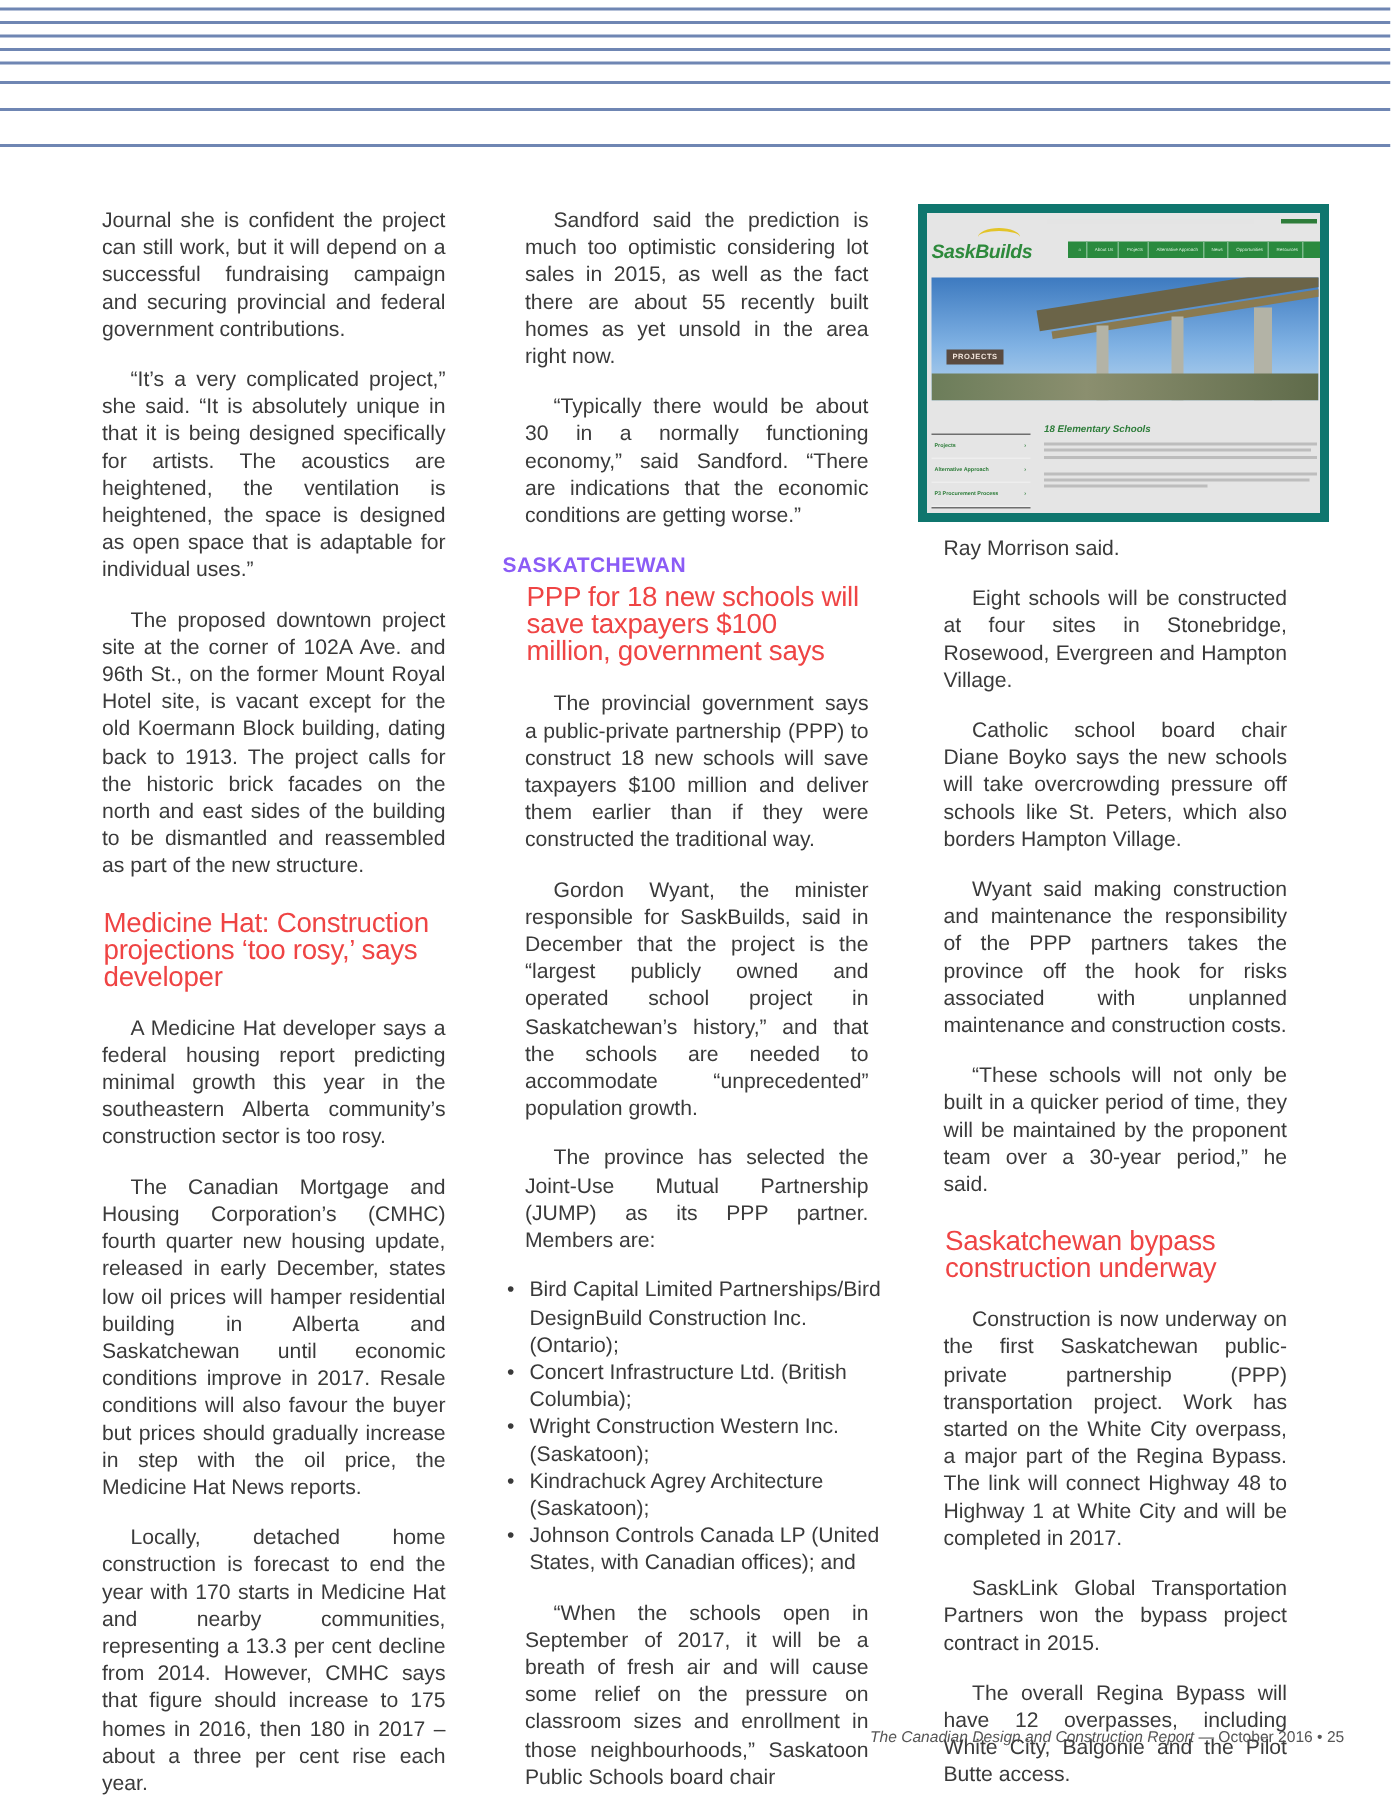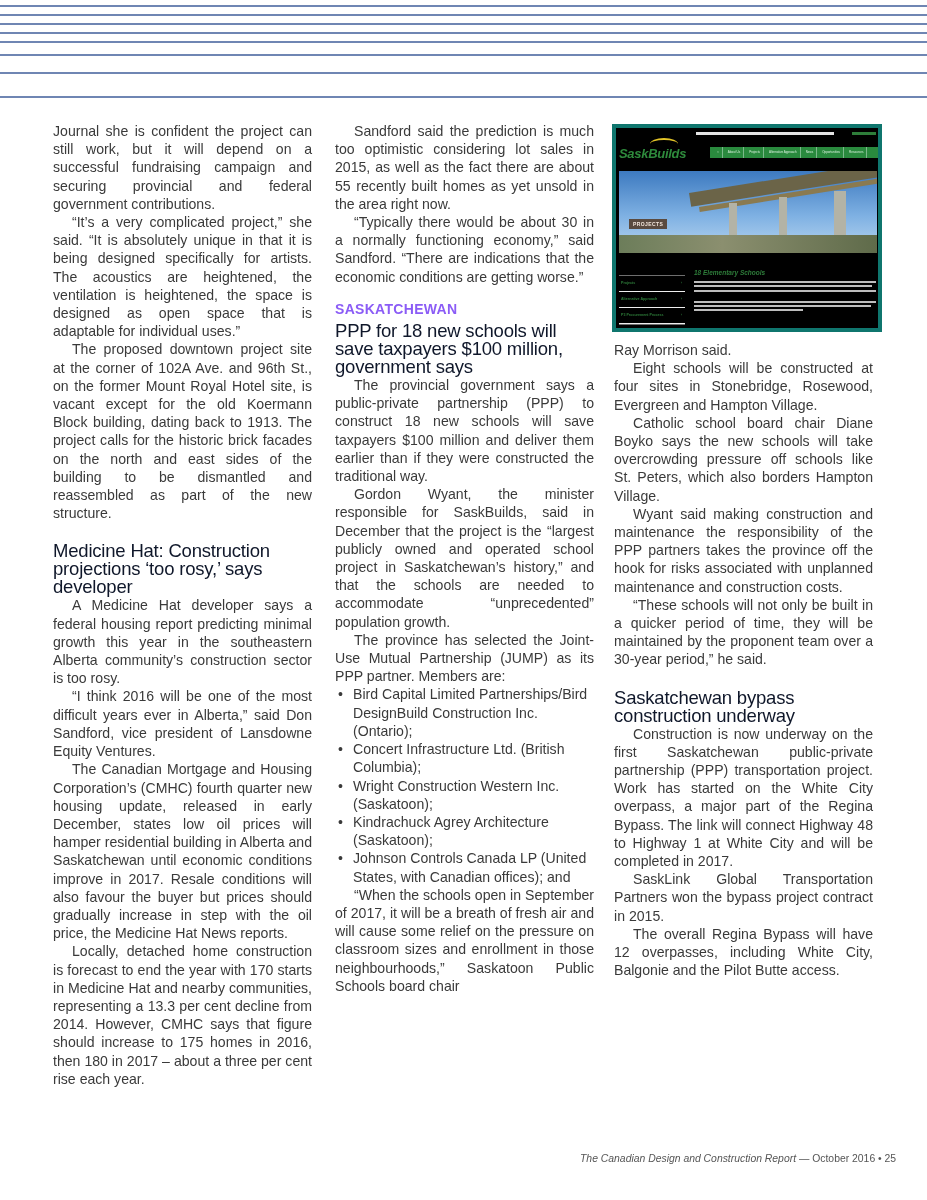--- a/index.html
+++ b/index.html
@@ -1,29 +1,29 @@
 <!DOCTYPE html>
 <html><head>
 <meta charset="utf-8">
 <style>
   html, body { margin: 0; padding: 0; background: #ffffff; }
   body { width: 927px; height: 1200px; position: relative; overflow: hidden; font-family: "Liberation Sans", sans-serif; color: #3a3a3a; }
   .rule { position: absolute; left: 0; width: 927px; height: 2px; background: #6f86b3; }
   .col { position: absolute; top: 122px; width: 259px; font-size: 14.1px; line-height: 18.2px; text-align: justify; }
-  .col p { margin: 0; text-indent: 19px; }
+  .col p { margin: 15px; text-indent: 19px; }
   .col p.noind { text-indent: 0; }
   .col1 { left: 53px; }
   .col2 { left: 335px; }
   .col3 { left: 614px; top: 341px; }
-  .hd { color: #0f172a; font-size: 18.5px; line-height: 18px; margin: 0; text-align: left; font-weight: normal; letter-spacing: -0.2px; }
+  .hd { color: #ef4444; font-size: 18.5px; line-height: 18px; margin: 16px; text-align: left; font-weight: normal; letter-spacing: -0.2px; }
   .kicker { color: #8b5cf6; font-weight: bold; font-size: 14px; margin: 0; letter-spacing: 0.3px; }
   ul.members { margin: 0; padding: 0; list-style: none; text-align: left; }
   ul.members li { position: relative; padding-left: 18px; }
   ul.members li::before { content: "\2022"; position: absolute; left: 3px; top: 0; }
-  .shot { position: absolute; left: 612px; top: 124px; width: 262px; height: 200px; background: #000000; border: 4px solid #0f766e; overflow: hidden; }
+  .shot { position: absolute; left: 612px; top: 136px; width: 262px; height: 200px; background: #e5e5e5; border: 6px solid #0f766e; overflow: hidden; }
   .sb-search { position: absolute; left: 80px; top: 4px; width: 138px; height: 3px; background: #e4e4e4; }
   .sb-topbar { position: absolute; left: 236px; top: 4px; width: 24px; height: 3px; background: #2e7d3a; }
   .sb-logo { position: absolute; left: 3px; top: 18px; font-weight: bold; font-style: italic; color: #2e8a3c; font-size: 13px; letter-spacing: -0.3px; }
   .sb-logo-arc { position: absolute; left: 34px; top: 10px; width: 28px; height: 10px; border-top: 2px solid #e3c428; border-radius: 50% 50% 0 0; }
   .sb-nav { position: absolute; left: 94px; top: 19px; width: 168px; height: 11px; background: #2a8a3e; display: flex; gap: 2px; padding-left: 4px; box-sizing: border-box; }
   .sb-nav span { font-size: 3px; color: #d9f1dd; line-height: 11px; white-space: nowrap; border-right: 1px solid #7bb98a; padding: 0 3px; }
   .sb-hero { position: absolute; left: 3px; top: 43px; width: 258px; height: 82px; background: linear-gradient(180deg, #3d7ac0 0%, #7fb1e3 55%, #b9d6ef 100%); overflow: hidden; }
   .sb-bridge { position: absolute; left: 70px; top: 22px; width: 220px; height: 14px; background: #6b6448; transform: rotate(-9deg); transform-origin: left top; }
   .sb-bridge2 { position: absolute; left: 80px; top: 36px; width: 200px; height: 5px; background: #8a7a50; transform: rotate(-9deg); transform-origin: left top; }
   .sb-pier { position: absolute; bottom: 0; width: 8px; background: #b3b3a6; }
@@ -50,21 +50,20 @@
   <div class="rule" style="top:72px"></div>
   <div class="rule" style="top:96px"></div>
 </div>
 
 <div class="col col1">
   <p class="noind">Journal she is confident the project can still work, but it will depend on a successful fundraising campaign and securing provincial and federal government contributions.</p>
   <p>“It’s a very complicated project,” she said. “It is absolutely unique in that it is being designed specifically for artists. The acoustics are heightened, the ventilation is heightened, the space is designed as open space that is adaptable for individual uses.”</p>
   <p>The proposed downtown project site at the corner of 102A Ave. and 96th St., on the former Mount Royal Hotel site, is vacant except for the old Koermann Block building, dating back to 1913. The project calls for the historic brick facades on the north and east sides of the building to be dismantled and reassembled as part of the new structure.</p>
   <h2 class="hd" style="margin-top:20px">Medicine Hat: Construction projections ‘too rosy,’ says developer</h2>
   <p>A Medicine Hat developer says a federal housing report predicting minimal growth this year in the southeastern Alberta community’s construction sector is too rosy.</p>
-  <p>“I think 2016 will be one of the most difficult years ever in Alberta,” said Don Sandford, vice president of Lansdowne Equity Ventures.</p>
   <p>The Canadian Mortgage and Housing Corporation’s (CMHC) fourth quarter new housing update, released in early December, states low oil prices will hamper residential building in Alberta and Saskatchewan until economic conditions improve in 2017. Resale conditions will also favour the buyer but prices should gradually increase in step with the oil price, the Medicine Hat News reports.</p>
   <p>Locally, detached home construction is forecast to end the year with 170 starts in Medicine Hat and nearby communities, representing a 13.3 per cent decline from 2014. However, CMHC says that figure should increase to 175 homes in 2016, then 180 in 2017 –  about a three per cent rise each year.</p>
 </div>
 
 <div class="col col2">
   <p>Sandford said the prediction is much too optimistic considering lot sales in 2015, as well as the fact there are about 55 recently built homes as yet unsold in the area right now.</p>
   <p>“Typically there would be about 30 in a normally functioning economy,” said Sandford. “There are indications that the economic conditions are getting worse.”</p>
   <div class="kicker" style="margin-top:14px">SASKATCHEWAN</div>
   <h2 class="hd" style="margin-top:4px">PPP for 18 new schools will save taxpayers $100 million, government says</h2>
   <p>The provincial government says a public-private partnership (PPP) to construct 18 new schools will save taxpayers $100 million and deliver them earlier than if they were constructed the traditional way.</p>

